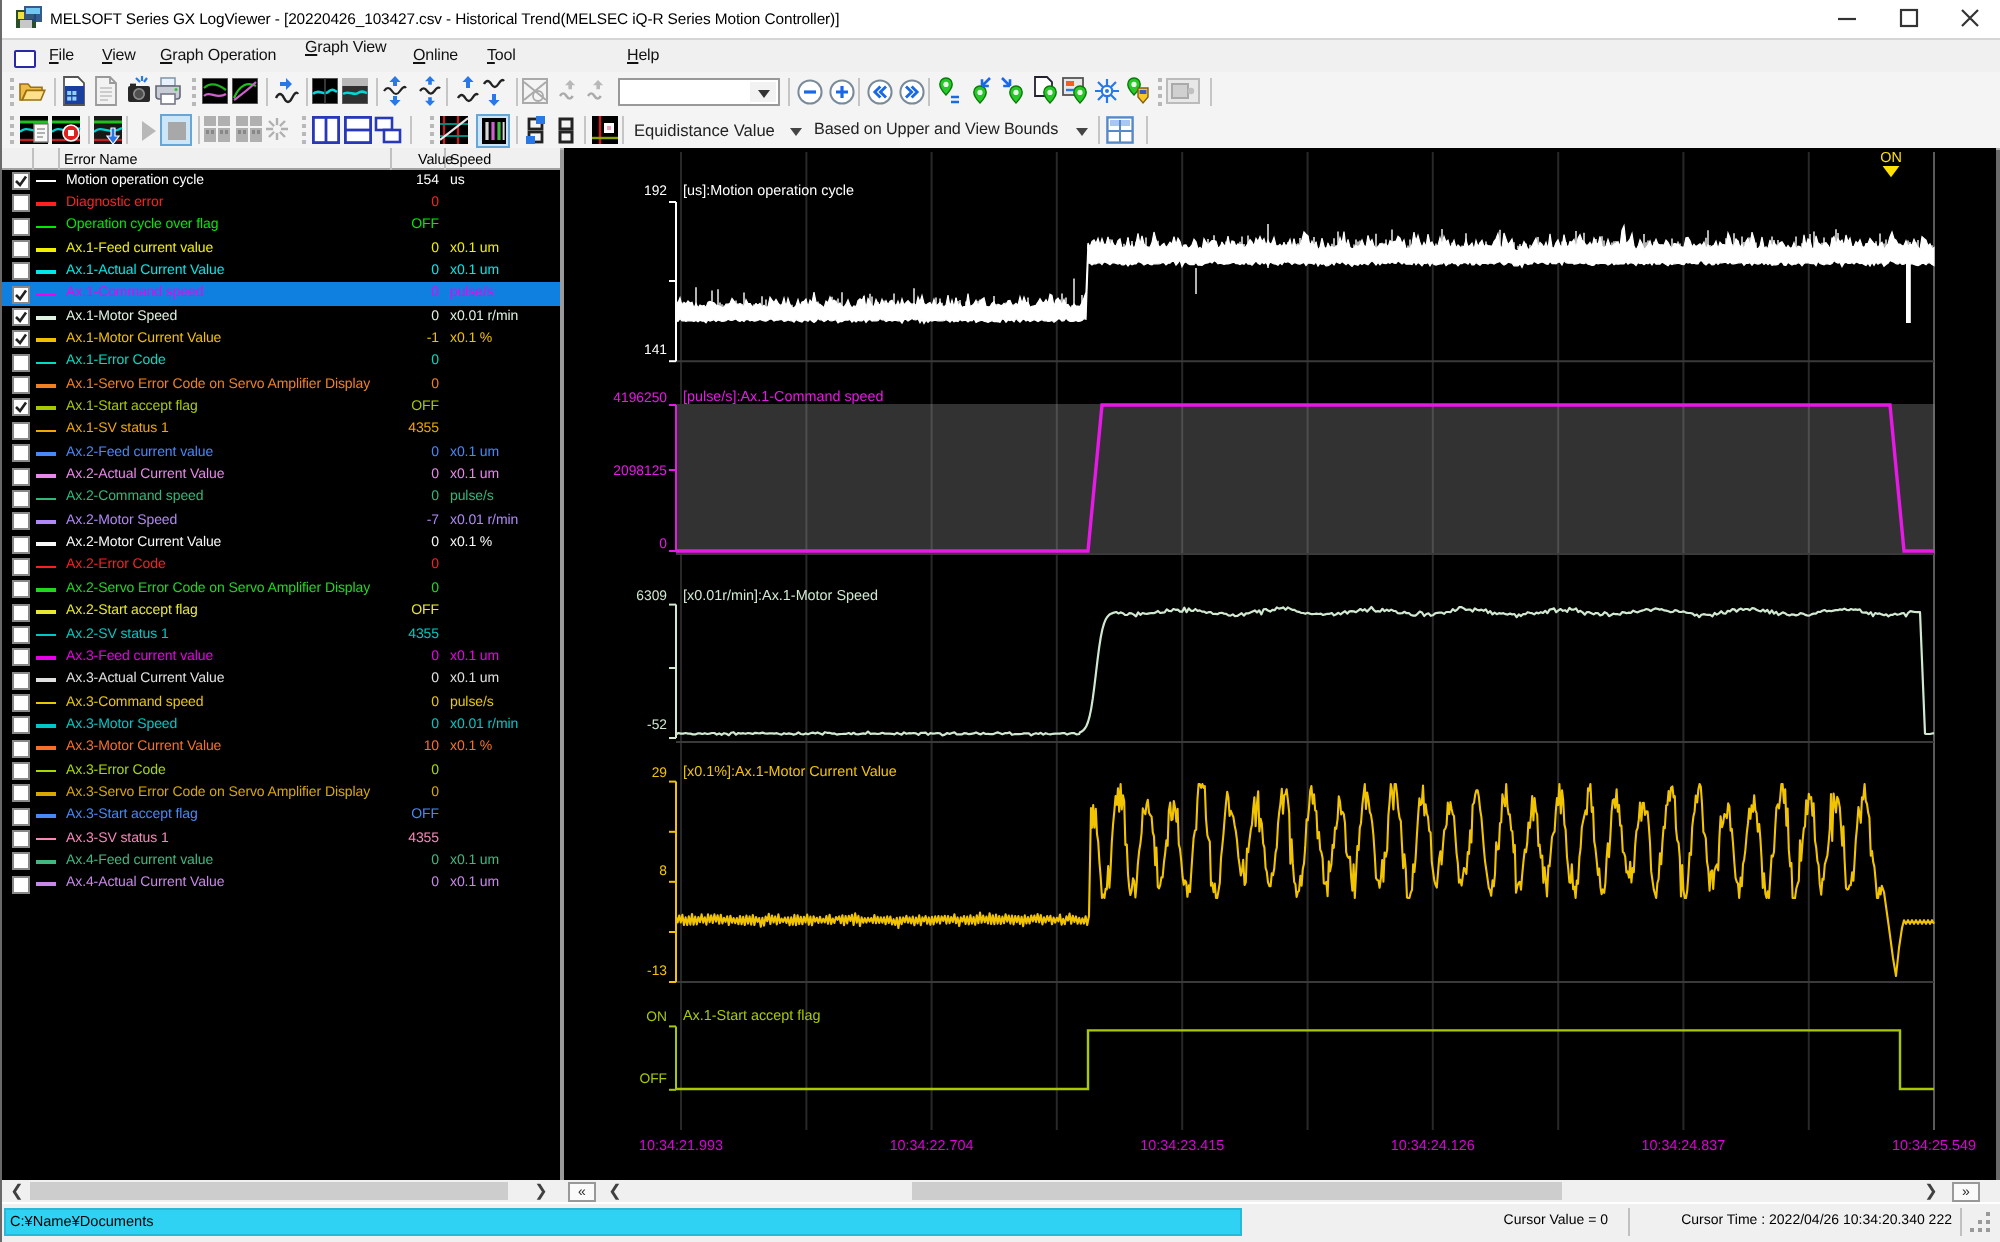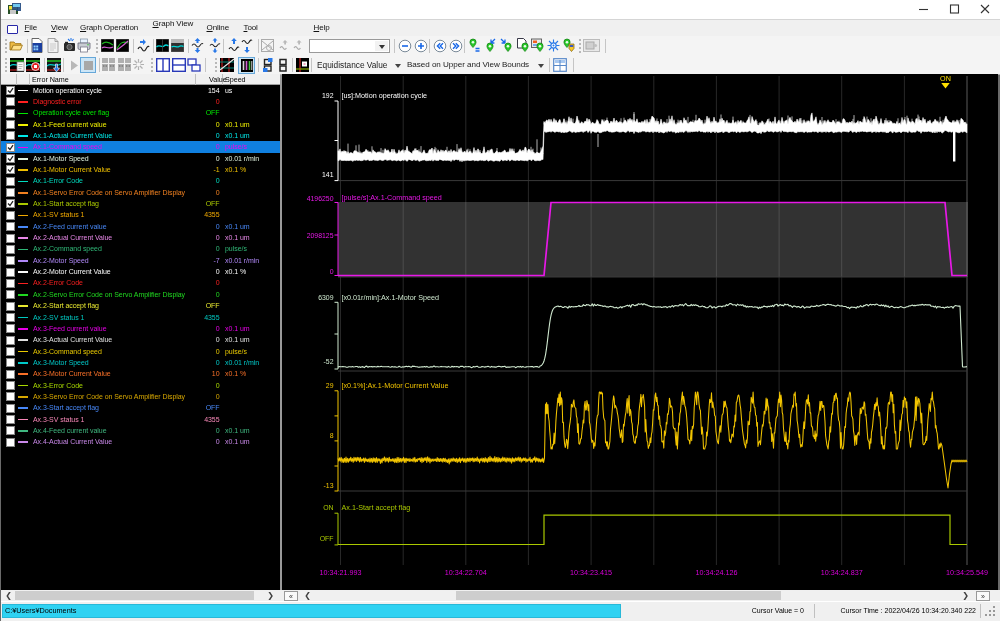--- a/index.html
+++ b/index.html
@@ -12,20 +12,21 @@
 <div id="win">
 
 <div class="abs" style="left:0;top:0;width:1000px;height:19px;background:#fff">
   <svg class="abs" style="left:7px;top:3px" width="13" height="13" viewBox="0 0 13 13">
     <rect x="0" y="2" width="10" height="9" fill="#285028"></rect>
     <rect x="1" y="3" width="8" height="3.5" fill="#f0e040"></rect>
     <rect x="4" y="0" width="9" height="8" fill="#204880" opacity="0.9"></rect>
     <rect x="5" y="1" width="7" height="3" fill="#70c8f0"></rect>
     <rect x="2" y="7" width="6" height="4" fill="#c8c8c8"></rect>
   </svg>
+  <div class="abs" style="left:24px;top:0;height:19px;line-height:19.5px;font-size:7.7px;letter-spacing:-0.05px;color:#000">MELSOFT Series GX LogViewer - [20220426_103427.csv - Historical Trend(MELSEC iQ-R Series Motion Controller)]</div>
   <svg class="abs" style="left:915px;top:0" width="80" height="19" viewBox="0 0 80 19">
     <path d="M3 9.5 h9" stroke="#333" stroke-width="1.1"></path>
     <rect x="34.5" y="5" width="8" height="8" fill="none" stroke="#333" stroke-width="1.1"></rect>
     <path d="M65 5 l8 8 M73 5 l-8 8" stroke="#333" stroke-width="1.1"></path>
   </svg>
 </div>
 <div class="abs" style="left:0;top:19px;width:1000px;height:1px;background:#d5d5d5"></div>
 
 <div class="abs" style="left:0;top:20px;width:1000px;height:16px;background:#f0f0f0"></div>
 <div class="abs" style="left:6px;top:25px;width:10.5px;height:8.5px;border:1.8px solid #2828a8;border-radius:1px;background:#fff"></div>
@@ -730,21 +731,21 @@
 <div class="abs" style="left:2px;top:590px;width:11px;height:11px;font-size:8px;color:#404040;text-align:center;line-height:11px">❮</div>
 <div class="abs" style="left:264px;top:590px;width:11px;height:11px;font-size:8px;color:#404040;text-align:center;line-height:11px">❯</div>
 <div class="abs" style="left:283px;top:590.5px;width:14px;height:10px;background:#fafafa;border:1px solid #999;font-size:7px;color:#303030;text-align:center;line-height:9px">«</div>
 <div class="abs" style="left:301px;top:590px;width:11px;height:11px;font-size:8px;color:#404040;text-align:center;line-height:11px">❮</div>
 <div class="abs" style="left:455px;top:591px;width:325px;height:9px;background:#cdcdcd"></div>
 <div class="abs" style="left:959px;top:590px;width:11px;height:11px;font-size:8px;color:#404040;text-align:center;line-height:11px">❯</div>
 <div class="abs" style="left:975px;top:590.5px;width:14px;height:10px;background:#fafafa;border:1px solid #999;font-size:7px;color:#303030;text-align:center;line-height:9px">»</div>
 
 <div class="abs" style="left:0;top:601px;width:1000px;height:20px;background:#f0f0f0;border-top:1px solid #fff"></div>
 <div class="abs" style="left:1px;top:603.5px;width:619px;height:14.5px;background:#2fd2f2;border:1px solid #28b8d8"></div>
-<div class="abs" style="left:4px;top:603.5px;height:14.5px;line-height:14.5px;font-size:7.3px;color:#000;z-index:3">C:¥Users¥Documents</div>
+<div class="abs" style="left:4px;top:603.5px;height:14.5px;line-height:14.5px;font-size:7.3px;color:#000;z-index:3">C:¥Name¥Documents</div>
 <div class="abs" style="left:624px;top:604px;width:190px;height:14px;border-right:1px solid #c0c0c0;line-height:14px;font-size:7px;color:#000;text-align:right;padding-right:10px">Cursor Value = 0</div>
 <div class="abs" style="left:818px;top:604px;width:162px;height:14px;border-right:1px solid #c0c0c0;line-height:14px;font-size:7px;color:#000;text-align:right;padding-right:4px">Cursor Time : 2022/04/26 10:34:20.340 222</div>
 <svg class="abs" style="left:984px;top:606px" width="12" height="12" viewBox="0 0 12 12">
   <g fill="#999">
         <rect x="8" y="8" width="2" height="2"></rect>
         <rect x="8" y="4" width="2" height="2"></rect>
         <rect x="8" y="0" width="2" height="2"></rect>
         <rect x="4" y="8" width="2" height="2"></rect>
         <rect x="4" y="4" width="2" height="2"></rect>
         <rect x="0" y="8" width="2" height="2"></rect>

